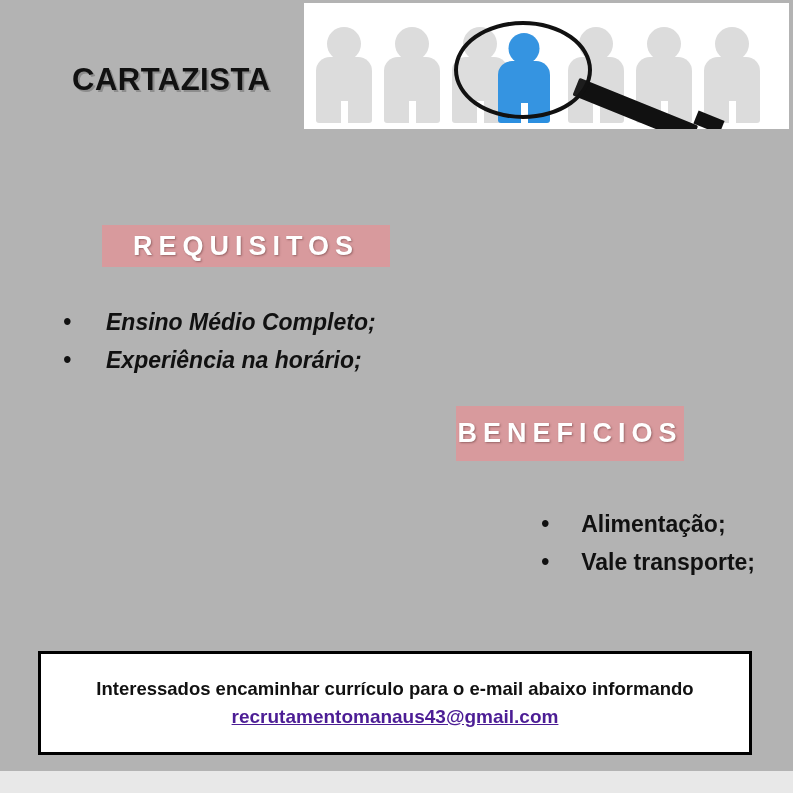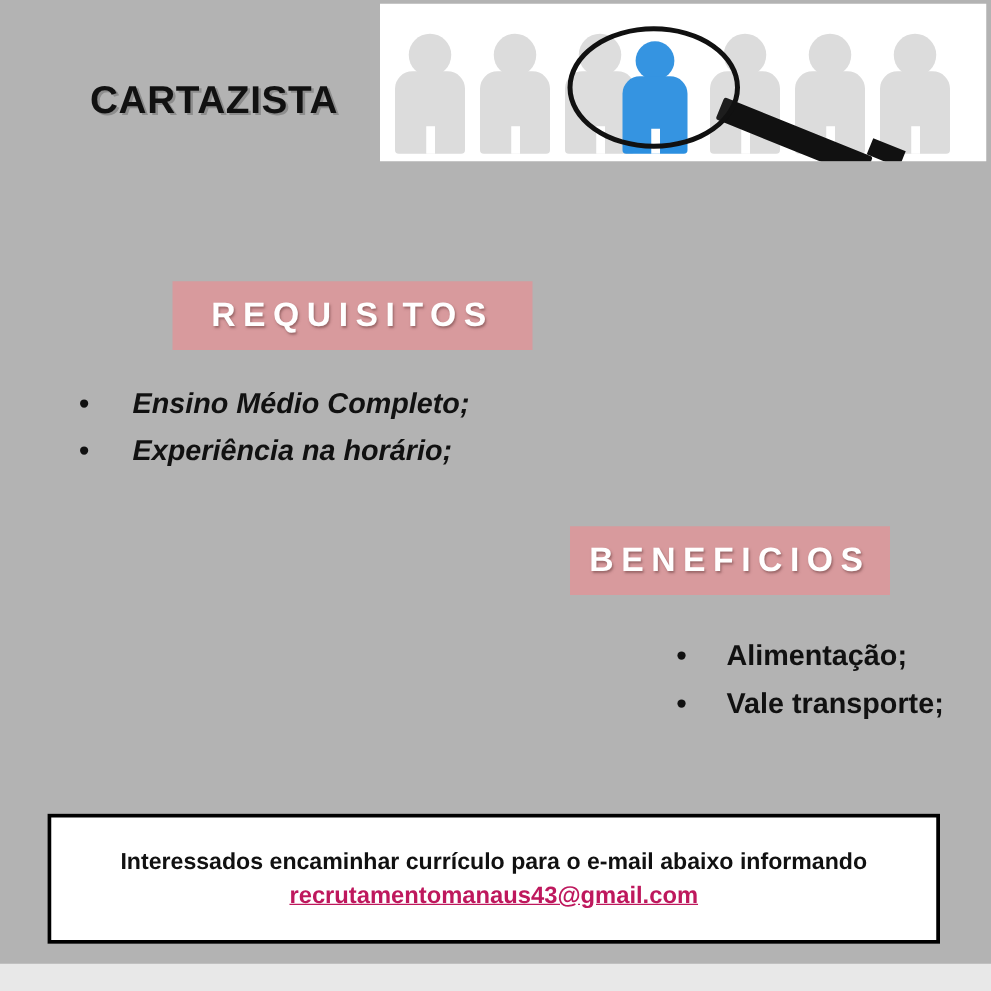--- a/index.html
+++ b/index.html
@@ -141,27 +141,26 @@
     letter-spacing: 6px;
     display: flex;
     align-items: center;
     justify-content: center;
     text-shadow: 1px 1px 2px rgba(90,50,50,0.5);
   }
   .banner-requisitos {
     left: 102px;
     top: 225px;
     width: 288px;
-    height: 55px;
-    margin-left: 36px;
+    height: 42px;
   }
   .banner-beneficios {
     left: 456px;
-    top: 421px;
-    width: 256px;
+    top: 406px;
+    width: 228px;
     height: 55px;
   }
 
   
   .bullet-list {
     position: absolute;
     list-style: none;
     margin: 0;
     padding: 0;
   }
@@ -211,21 +210,21 @@
   .contact-line {
     font-size: 18.5px;
     font-weight: bold;
     color: #111111;
     line-height: 27px;
     text-align: center;
   }
   .contact-email {
     font-size: 19px;
     font-weight: bold;
-    color: #be185d;
+    color: #4c1d95;
     text-decoration: underline;
     line-height: 29px;
     text-align: center;
   }
 </style>
 </head>
 <body>
 
 <div class="poster">
 

